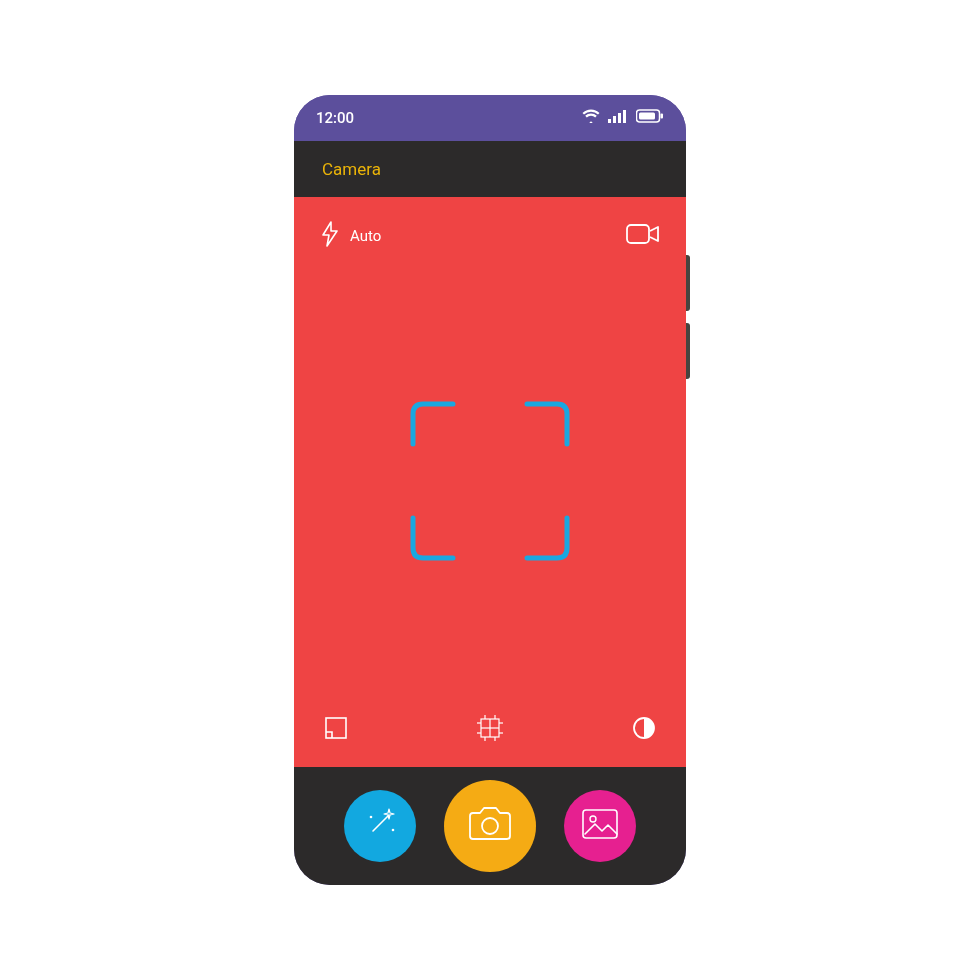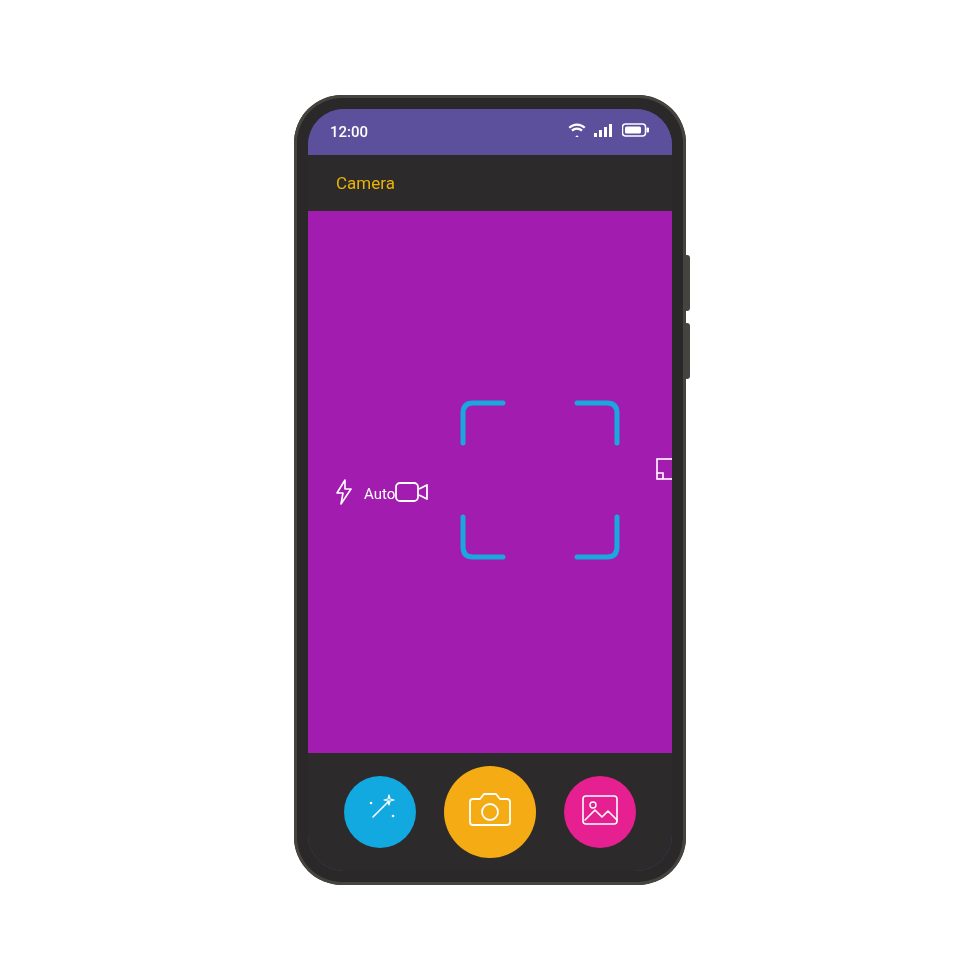--- a/index.html
+++ b/index.html
@@ -10,21 +10,20 @@
     align-items: center;
     justify-content: center;
     font-family: -apple-system, "Segoe UI", Roboto, Arial, sans-serif;
   }
 
   .phone {
     width: 392px;
     height: 790px;
     background: #2a2828;
     border-radius: 48px;
-    padding: 14px;
     position: relative;
     box-shadow: inset 0 0 0 3px #46443f;
   }
   .side-btn {
     position: absolute;
     right: -4px;
     width: 4px;
     background: #46443f;
     border-radius: 0 3px 3px 0;
   }
@@ -62,24 +61,24 @@
     color: #eab308;
     display: flex;
     align-items: center;
     padding: 0 28px;
     font-size: 17px;
   }
 
   
   .viewfinder {
     flex: 1;
-    background: #a21caf;
+    background: #ef4444;
     position: relative;
     display: flex;
-    flex-direction: row;
+    flex-direction: column;
   }
   .vf-top {
     display: flex;
     align-items: center;
     justify-content: space-between;
     padding: 24px 26px 0 26px;
     color: #ffffff;
   }
   .flash-group { display: flex; align-items: center; gap: 10px; }
   .flash-label { font-size: 15px; }

